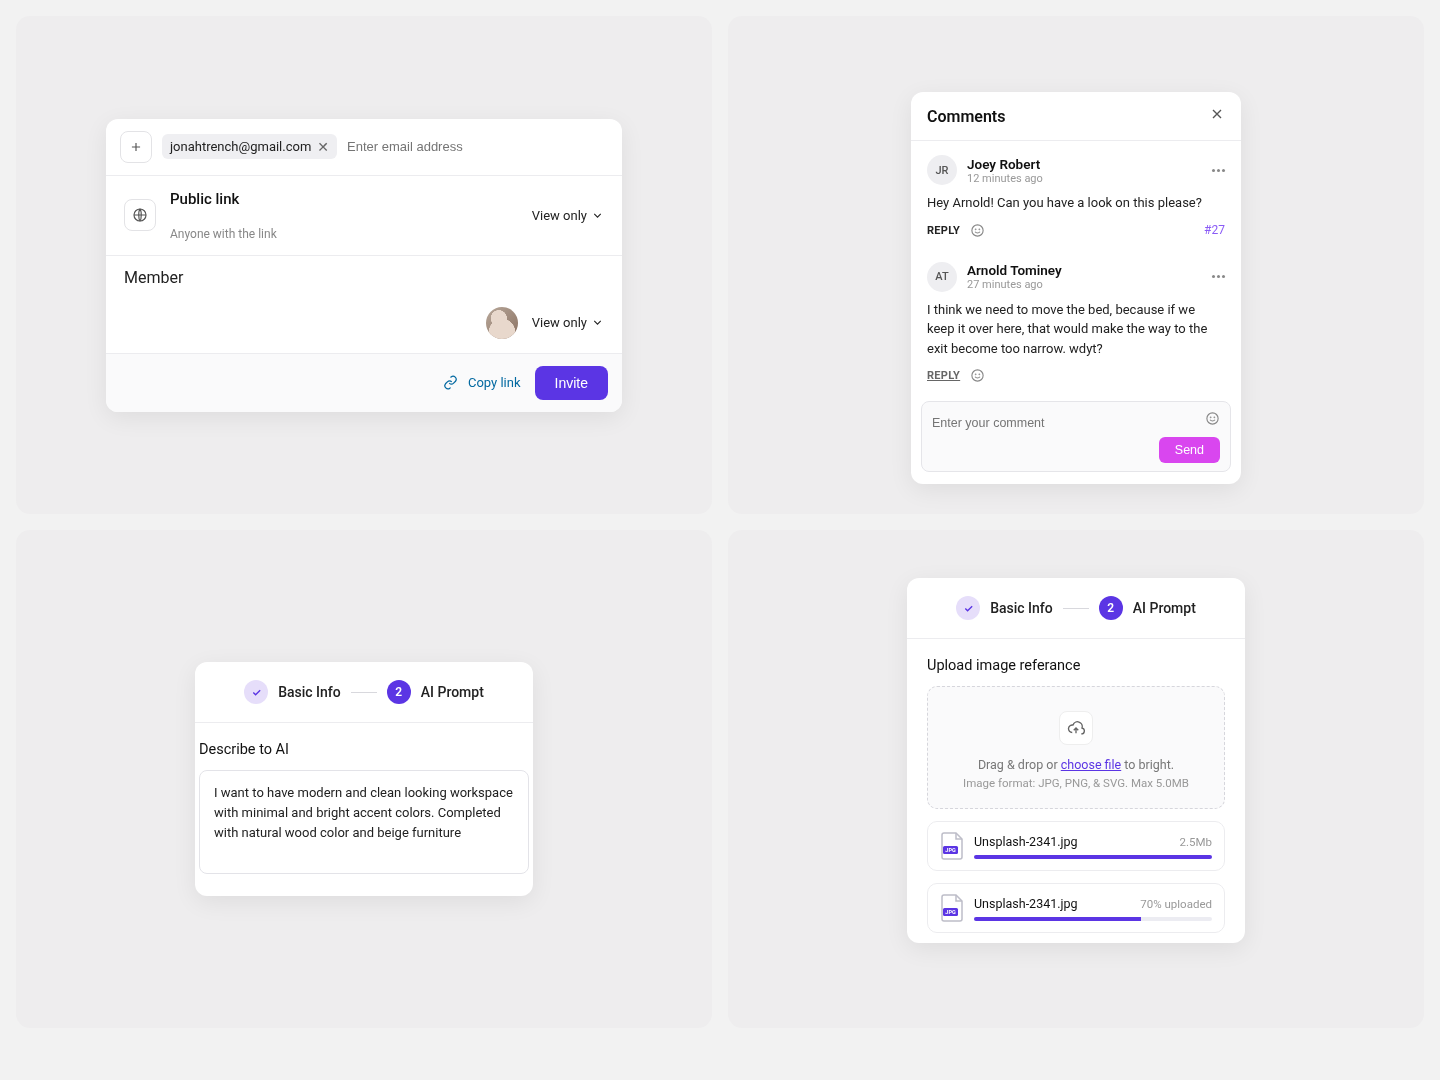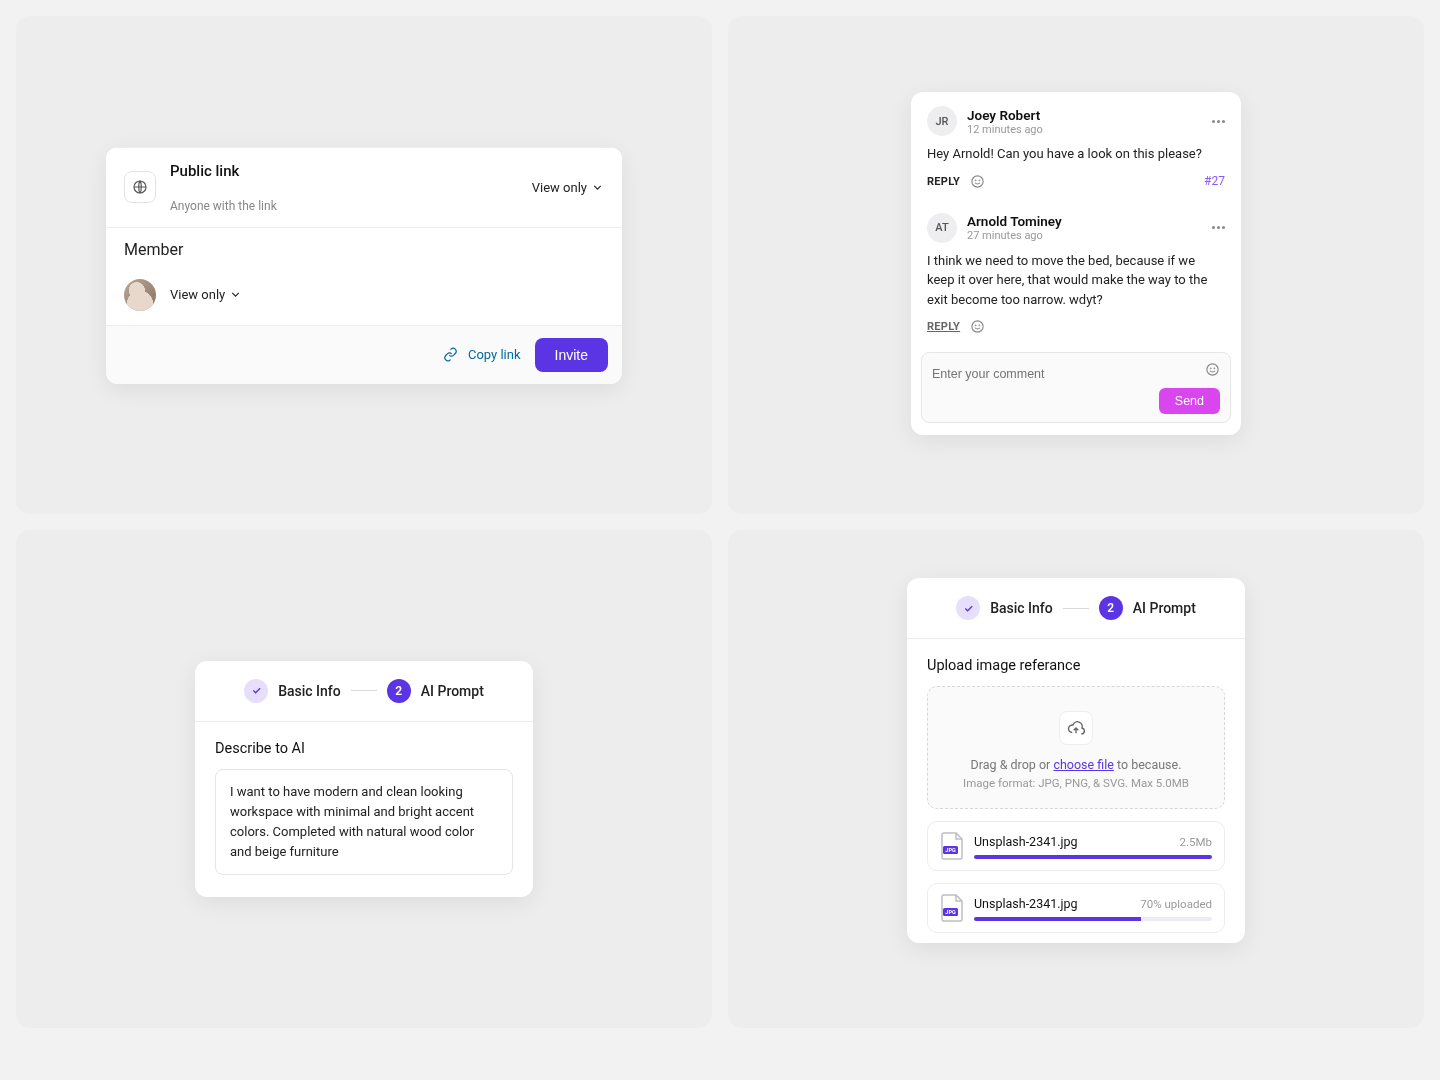--- a/index.html
+++ b/index.html
@@ -7,21 +7,21 @@
 .panel { background: #eeedee; border-radius: 14px; display: flex; align-items: center; justify-content: center; height: 498px; position: relative; }
 .card { background: #fff; border-radius: 12px; box-shadow: 0 6px 24px rgba(0,0,0,0.07); overflow: hidden; }
 
 
 .share-card { width: 516px; }
 .share-top { display: flex; align-items: center; padding: 12px 14px; gap: 10px; }
 .plus-btn { width: 32px; height: 32px; border: 1px solid #e3e3e6; border-radius: 8px; display: flex; align-items: center; justify-content: center; cursor: pointer; color: #555; }
 .email-chip { background: #efeff2; border-radius: 6px; padding: 5px 8px; display: flex; align-items: center; gap: 6px; font-size: 13px; color: #222; }
 .chip-x { color: #666; cursor: pointer; font-size: 14px; line-height: 1; }
 .email-input { border: none; outline: none; font-size: 13px; color: #333; flex: 1; }
-.share-row { display: flex; align-items: center; padding: 14px 18px; border-top: 1px solid #ececef; }
+.share-row { display: flex; align-items: center; padding: 14px 18px; border-top: 1px solid #ececef; justify-content: flex-end; }
 .globe-box { width: 32px; height: 32px; border: 1px solid #e3e3e6; border-radius: 8px; display: flex; align-items: center; justify-content: center; margin-right: 14px; color: #555; }
 .row-main { flex: 1; }
 .row-title { font-size: 15px; color: #111; font-weight: 500; }
 .row-sub { font-size: 12px; color: #888; margin-top: 19px; }
 .perm { display: flex; align-items: center; gap: 4px; font-size: 13px; color: #222; cursor: pointer; }
 .member-heading { padding: 12px 18px 6px; font-size: 16px; color: #222; border-top: 1px solid #ececef; }
 .avatar-img { width: 32px; height: 32px; border-radius: 50%; background: linear-gradient(135deg,#b8a89a,#8a7162); margin-right: 14px; position: relative; overflow: hidden; }
 .avatar-img::after { content:""; position:absolute; inset:0; background: radial-gradient(circle at 40% 35%, #e8d8cc 28%, transparent 29%), radial-gradient(circle at 50% 78%, #e8d8cc 44%, transparent 45%); }
 .you-tag { color: #999; font-size: 14px; font-weight: 400; }
 .share-footer { background: #fafafb; border-top: 1px solid #ececef; padding: 12px 14px; display: flex; justify-content: flex-end; gap: 14px; align-items: center; }
@@ -56,21 +56,21 @@
 
 .step-card { }
 .step-header { display: flex; align-items: center; justify-content: center; gap: 10px; padding: 18px 20px; border-bottom: 1px solid #ececef; }
 .step-badge { width: 24px; height: 24px; border-radius: 50%; display: flex; align-items: center; justify-content: center; font-size: 12px; font-weight: 600; }
 .step-done { background: #e6defa; color: #5b35e4; }
 .step-current { background: #5b35e4; color: #fff; }
 .step-label { font-size: 14px; color: #222; font-weight: 500; }
 .step-sep { width: 26px; height: 1px; background: #d8d8dd; }
 
 .describe-card { width: 338px; }
-.desc-body { padding: 18px 20px 22px; }
+.desc-body { padding: 18px 4px 22px; }
 .desc-title { font-size: 14.5px; color: #111; margin-bottom: 12px; }
 .textarea { border: 1px solid #e3e3e8; border-radius: 8px; padding: 12px 14px; font-size: 13px; color: #222; line-height: 1.55; min-height: 104px; }
 
 
 .upload-card { width: 338px; position: absolute; top: 48px; }
 .upload-body { padding: 18px 20px 10px; }
 .upload-title { font-size: 14.5px; color: #111; margin-bottom: 12px; }
 .dropzone { border: 1.5px dashed #d6d6dc; border-radius: 10px; background: #fafafb; padding: 24px 16px 18px; text-align: center; }
 .cloud-box { width: 34px; height: 34px; background: #fff; border: 1px solid #eee; border-radius: 8px; display: inline-flex; align-items: center; justify-content: center; margin-bottom: 12px; color: #666; }
 .dz-line { font-size: 12.5px; color: #777; }
@@ -84,20 +84,32 @@
 .file-name { font-size: 12.5px; color: #111; }
 .file-meta { font-size: 11.5px; color: #999; }
 .progress { height: 4px; background: #ececf2; border-radius: 3px; overflow: hidden; }
 .progress-bar { height: 100%; background: #5b35e4; }
 </style>
 </head>
 <body>
 
 <div class="panel">
   <div class="card share-card">
+    <div class="share-top">
+      <div class="plus-btn">
+        <svg width="14" height="14" viewBox="0 0 24 24" fill="none" stroke="currentColor" stroke-width="2">
+            <path d="M12 5v14M5 12h14"></path>
+          </svg>
+      </div>
+      <div class="email-chip">
+        <span>jonahtrench@gmail.com</span>
+        <span class="chip-x">✕</span>
+      </div>
+      <input class="email-input" placeholder="Enter email address" style="">
+    </div>
 
     <div class="share-row">
       <div class="globe-box">
         <svg width="16" height="16" viewBox="0 0 24 24" fill="none" stroke="currentColor" stroke-width="1.8">
             <circle cx="12" cy="12" r="9"></circle>
             <path d="M3 12h18M12 3c2.5 3 2.5 15 0 18M12 3c-2.5 3-2.5 15 0 18"></path>
           </svg>
       </div>
       <div class="row-main">
         <div class="row-title">Public link</div>
@@ -131,20 +143,28 @@
           </svg>
         <span>Copy link</span>
       </div>
       <button class="invite-btn">Invite</button>
     </div>
   </div>
 </div>
 
 <div class="panel">
   <div class="card comments-card">
+    <div class="comments-header">
+      <div class="comments-title">Comments</div>
+      <div class="close-x">
+        <svg width="16" height="16" viewBox="0 0 24 24" fill="none" stroke="currentColor" stroke-width="2">
+            <path d="M18 6L6 18M6 6l12 12"></path>
+          </svg>
+      </div>
+    </div>
 
     <div class="comment">
       <div class="c-head">
         <div class="c-avatar">JR</div>
         <div>
           <div class="c-name">Joey Robert</div>
           <div class="c-time">12 minutes ago</div>
         </div>
         <div class="c-more">
             <span></span>
@@ -249,21 +269,21 @@
     <div class="upload-body">
       <div class="upload-title">Upload image referance</div>
       <div class="dropzone">
         <div class="cloud-box">
           <svg width="18" height="18" viewBox="0 0 24 24" fill="none" stroke="currentColor" stroke-width="1.8">
               <path d="M7 18a5 5 0 1 1 1-9.9A6 6 0 0 1 20 12a4 4 0 0 1-1 7.9"></path>
               <path d="M12 12v7M9 15l3-3 3 3"></path>
             </svg>
         </div>
         <div class="dz-line">
-          <span>Drag &amp; drop or </span><span class="dz-link">choose file</span><span> to because.</span>
+          <span>Drag &amp; drop or </span><span class="dz-link">choose file</span><span> to bright.</span>
         </div>
         <div class="dz-sub">Image format: JPG, PNG, &amp; SVG. Max 5.0MB</div>
       </div>
 
       <div class="file-row">
         <div class="file-icon">
           <svg viewBox="0 0 24 28">
               <path d="M4 1h12l6 6v18a2 2 0 0 1-2 2H4a2 2 0 0 1-2-2V3a2 2 0 0 1 2-2z" fill="none" stroke="#bdbdc8" stroke-width="1.5"></path>
               <path d="M16 1v6h6" fill="none" stroke="#bdbdc8" stroke-width="1.5"></path>
               <rect x="3" y="14" width="15" height="8" rx="1.5" fill="#5b35e4"></rect>

